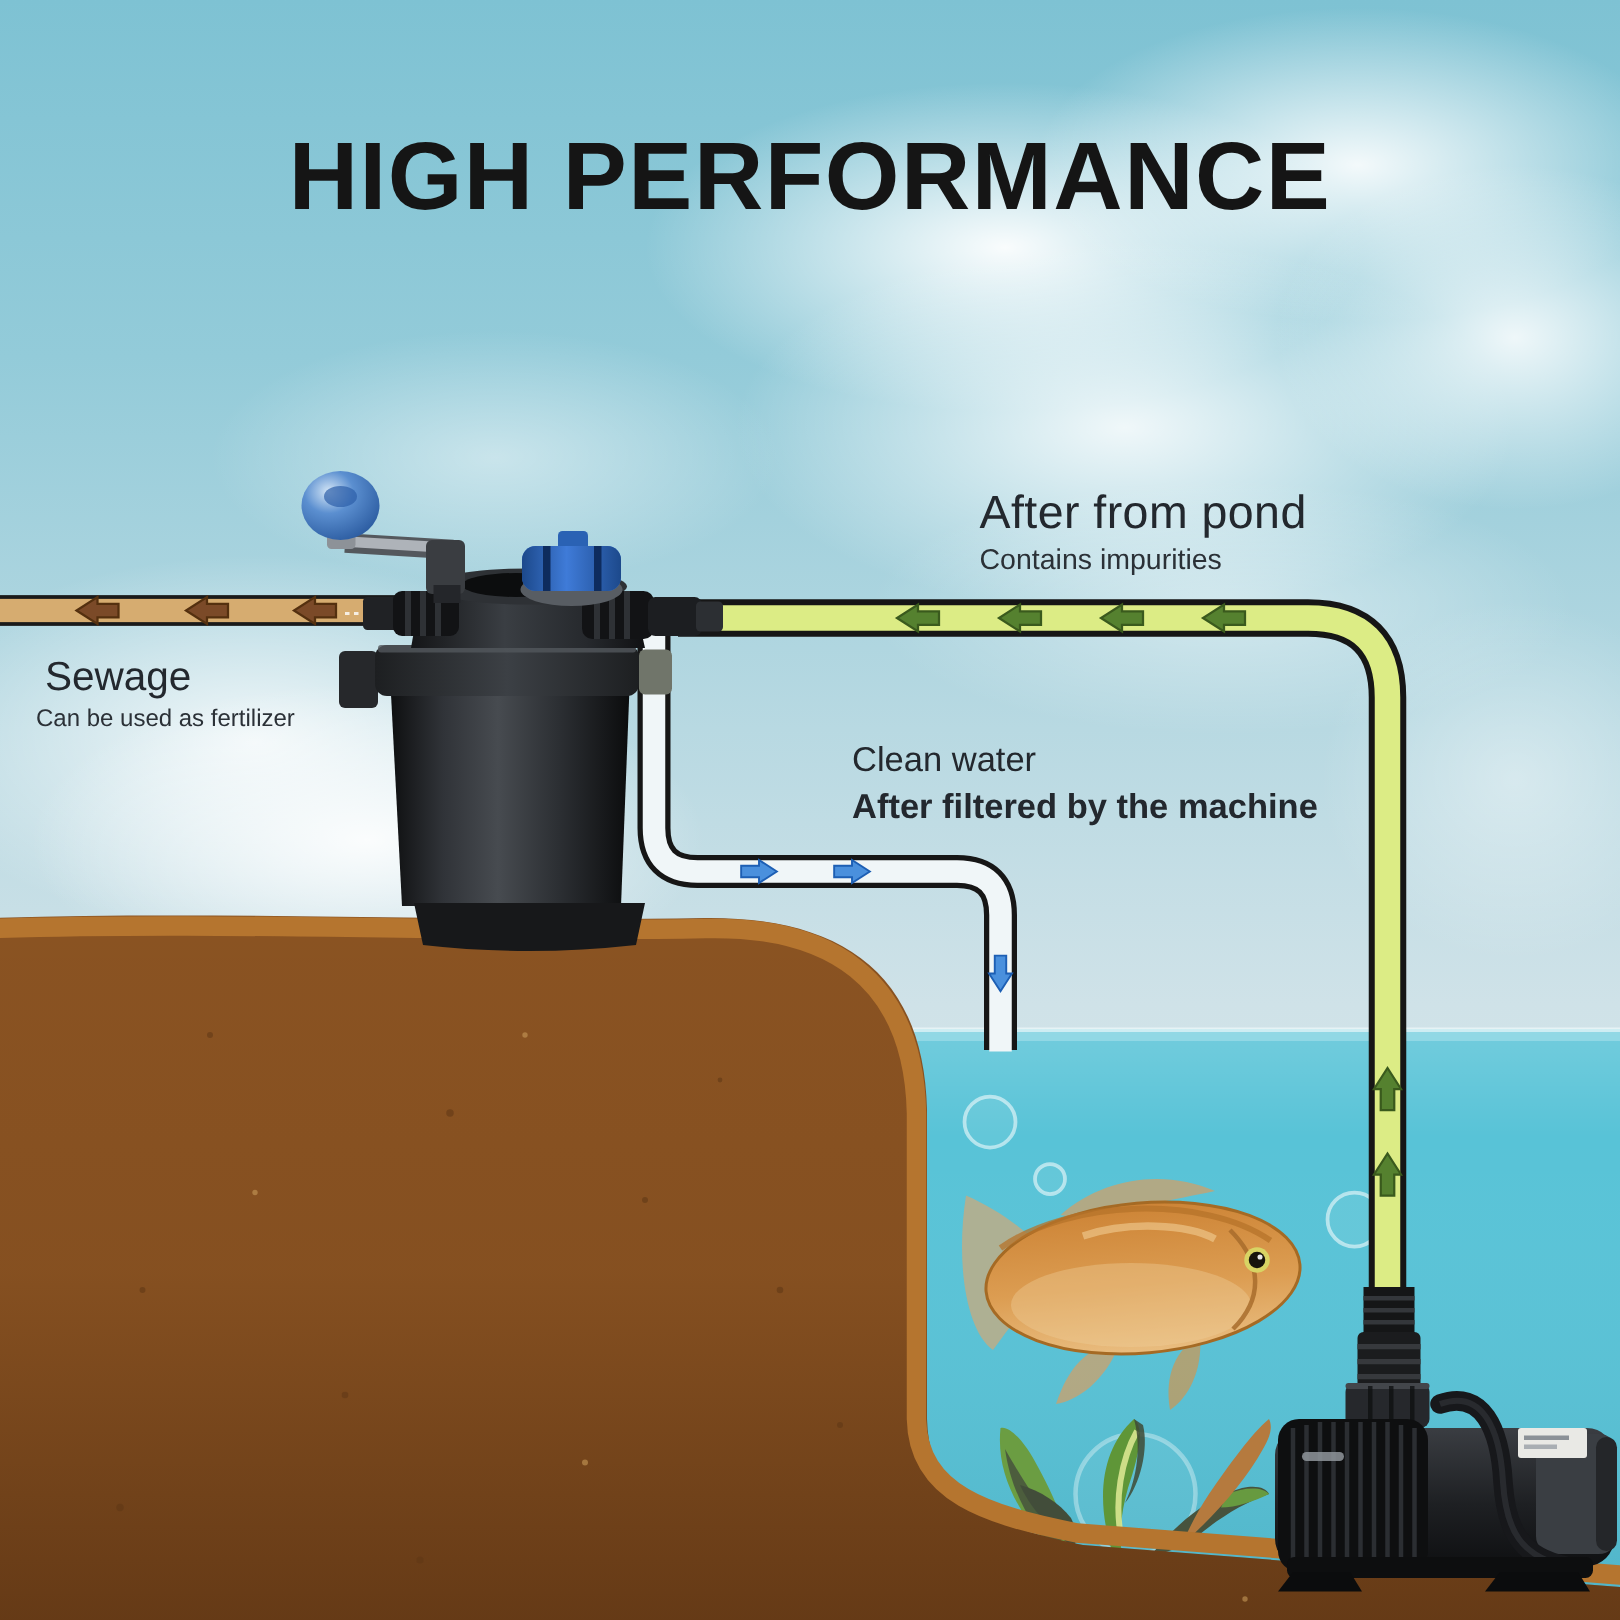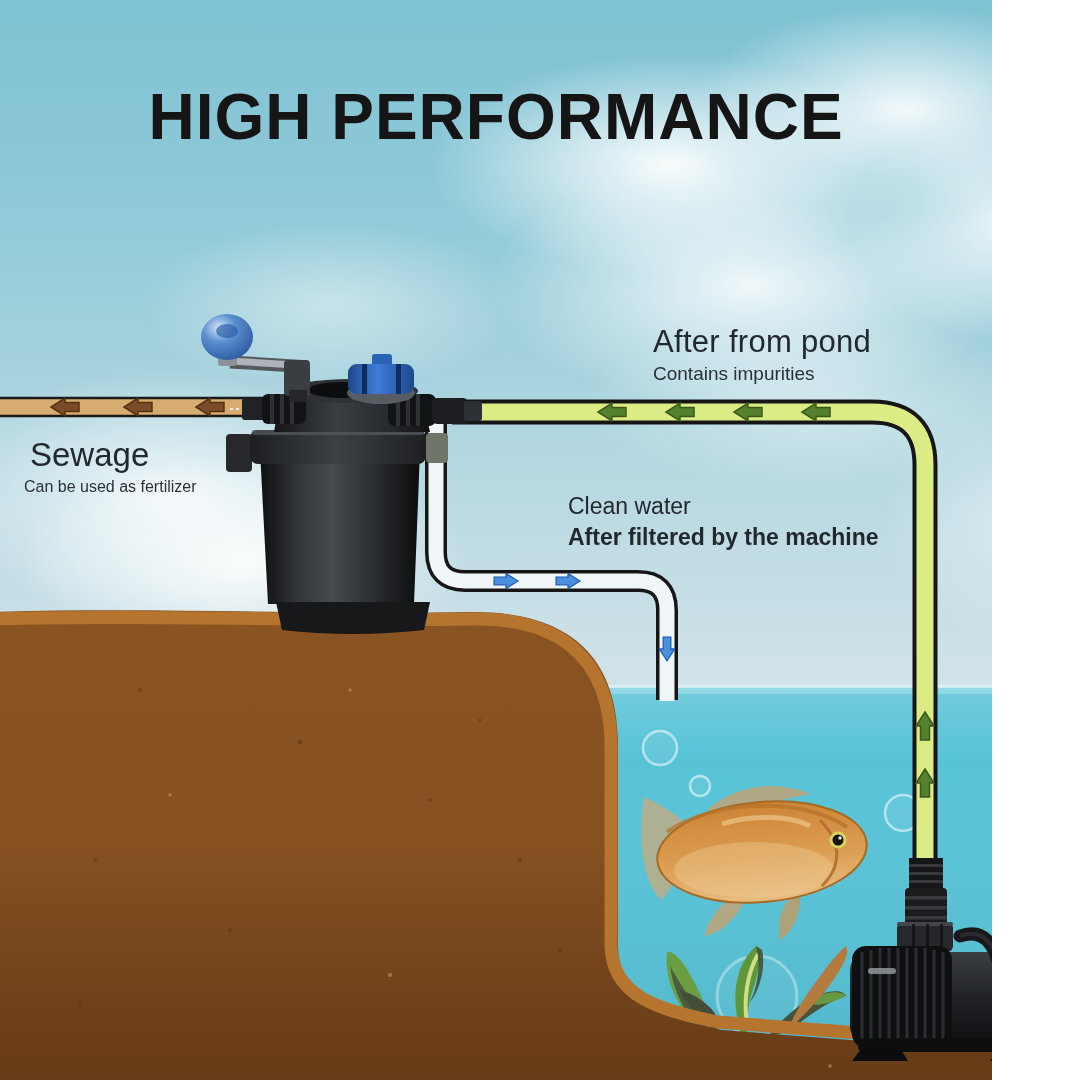--- a/index.html
+++ b/index.html
@@ -1,32 +1,32 @@
 <!DOCTYPE html>
 <html><head>
 <meta charset="utf-8">
 <style>
   html,body{margin:0;padding:0;background:#fff;}
   .stage{
-    position:relative;width:992px;height:1080px;overflow:hidden;
+    position:relative;width:1080px;height:1080px;overflow:hidden;
     font-family:"Liberation Sans",sans-serif;
     background:linear-gradient(180deg,#7ec2d3 0%,#93cbd9 22%,#b8d9e2 45%,#cfe2e8 62%,#d9e7ea 80%,#dde9ec 100%);
   }
   .cloud{position:absolute;border-radius:50%;pointer-events:none;}
   .scene{position:absolute;left:0;top:0;width:1080px;height:1080px;}
   .title{
     position:absolute;top:42px;left:0;width:100%;text-align:center;
     font-size:64px;font-weight:700;letter-spacing:1px;color:#151515;line-height:1.0;
   }
   .callout{position:absolute;color:#23282e;}
   .co-pond{left:653px;top:324px;}
   .co-pond .heading{font-size:31px;font-weight:500;letter-spacing:.3px;}
   .co-pond .sub{font-size:19px;margin-top:3px;color:#2b3137;}
   .co-sewage{left:30px;top:436px;}
-  .co-sewage .heading{font-size:33px;font-weight:500;}
+  .co-sewage .heading{font-size:27px;font-weight:500;}
   .co-sewage .sub{font-size:16px;margin-top:4px;margin-left:-6px;color:#2b3137;}
   .co-clean{left:568px;top:493px;}
   .co-clean .heading{font-size:23px;font-weight:400;}
   .co-clean .sub{font-size:23px;font-weight:700;margin-top:4px;}
 </style>
 </head>
 <body>
 
 <div class="stage">
 

